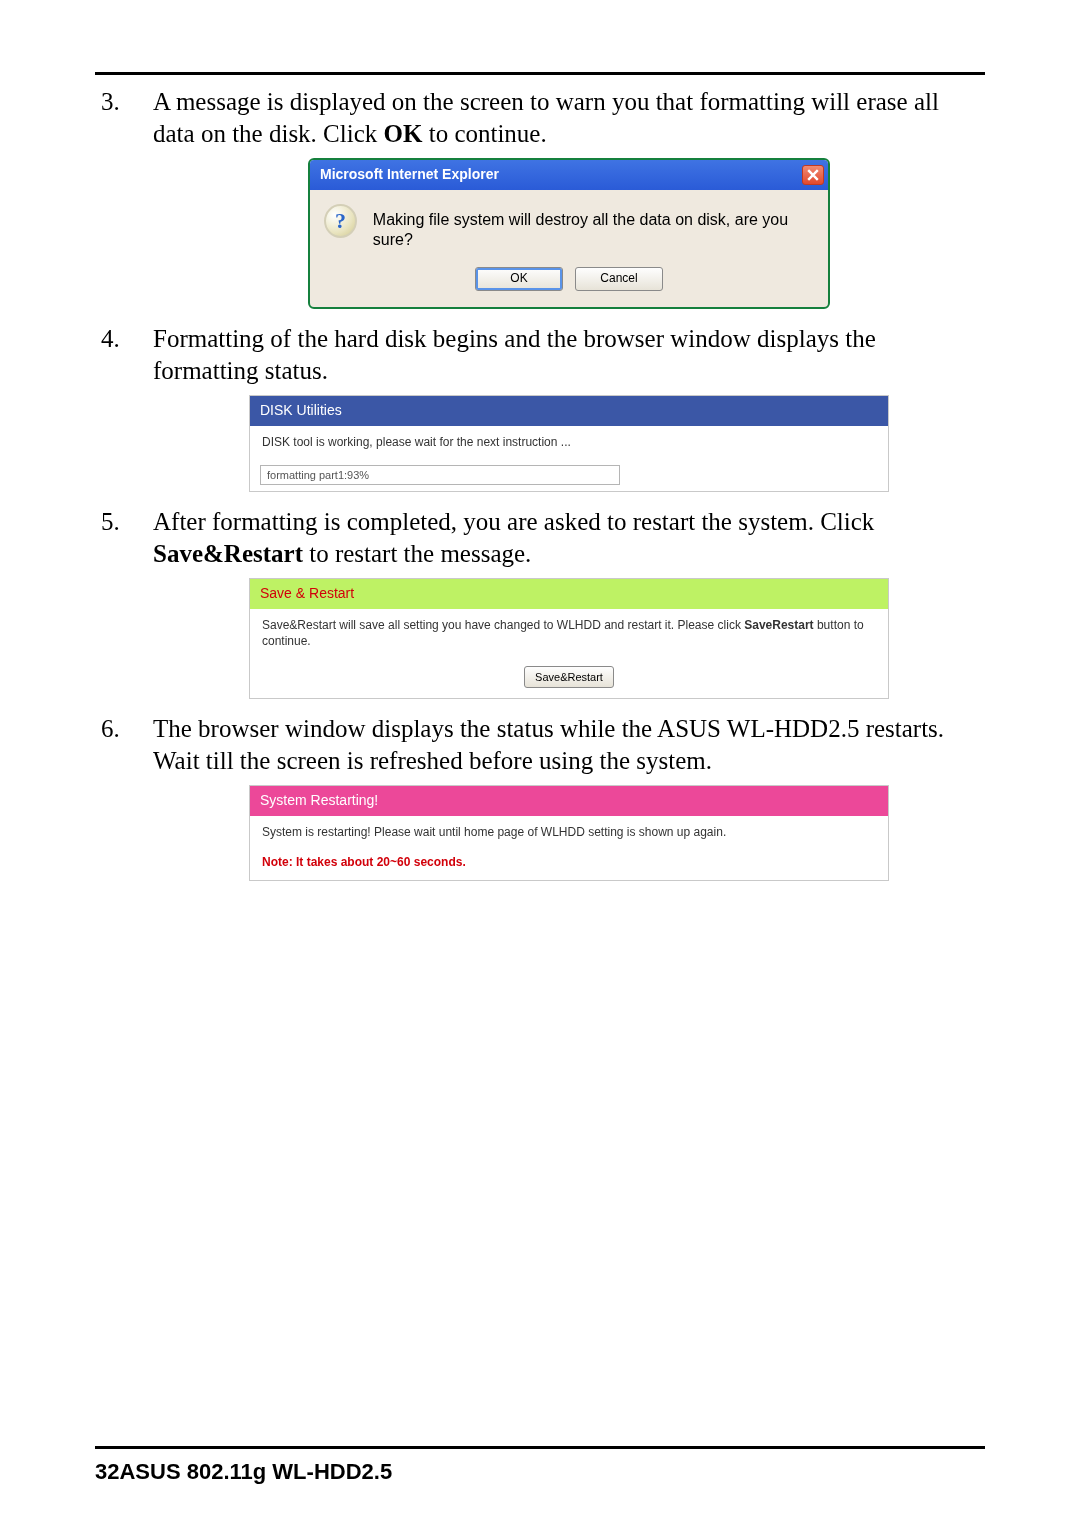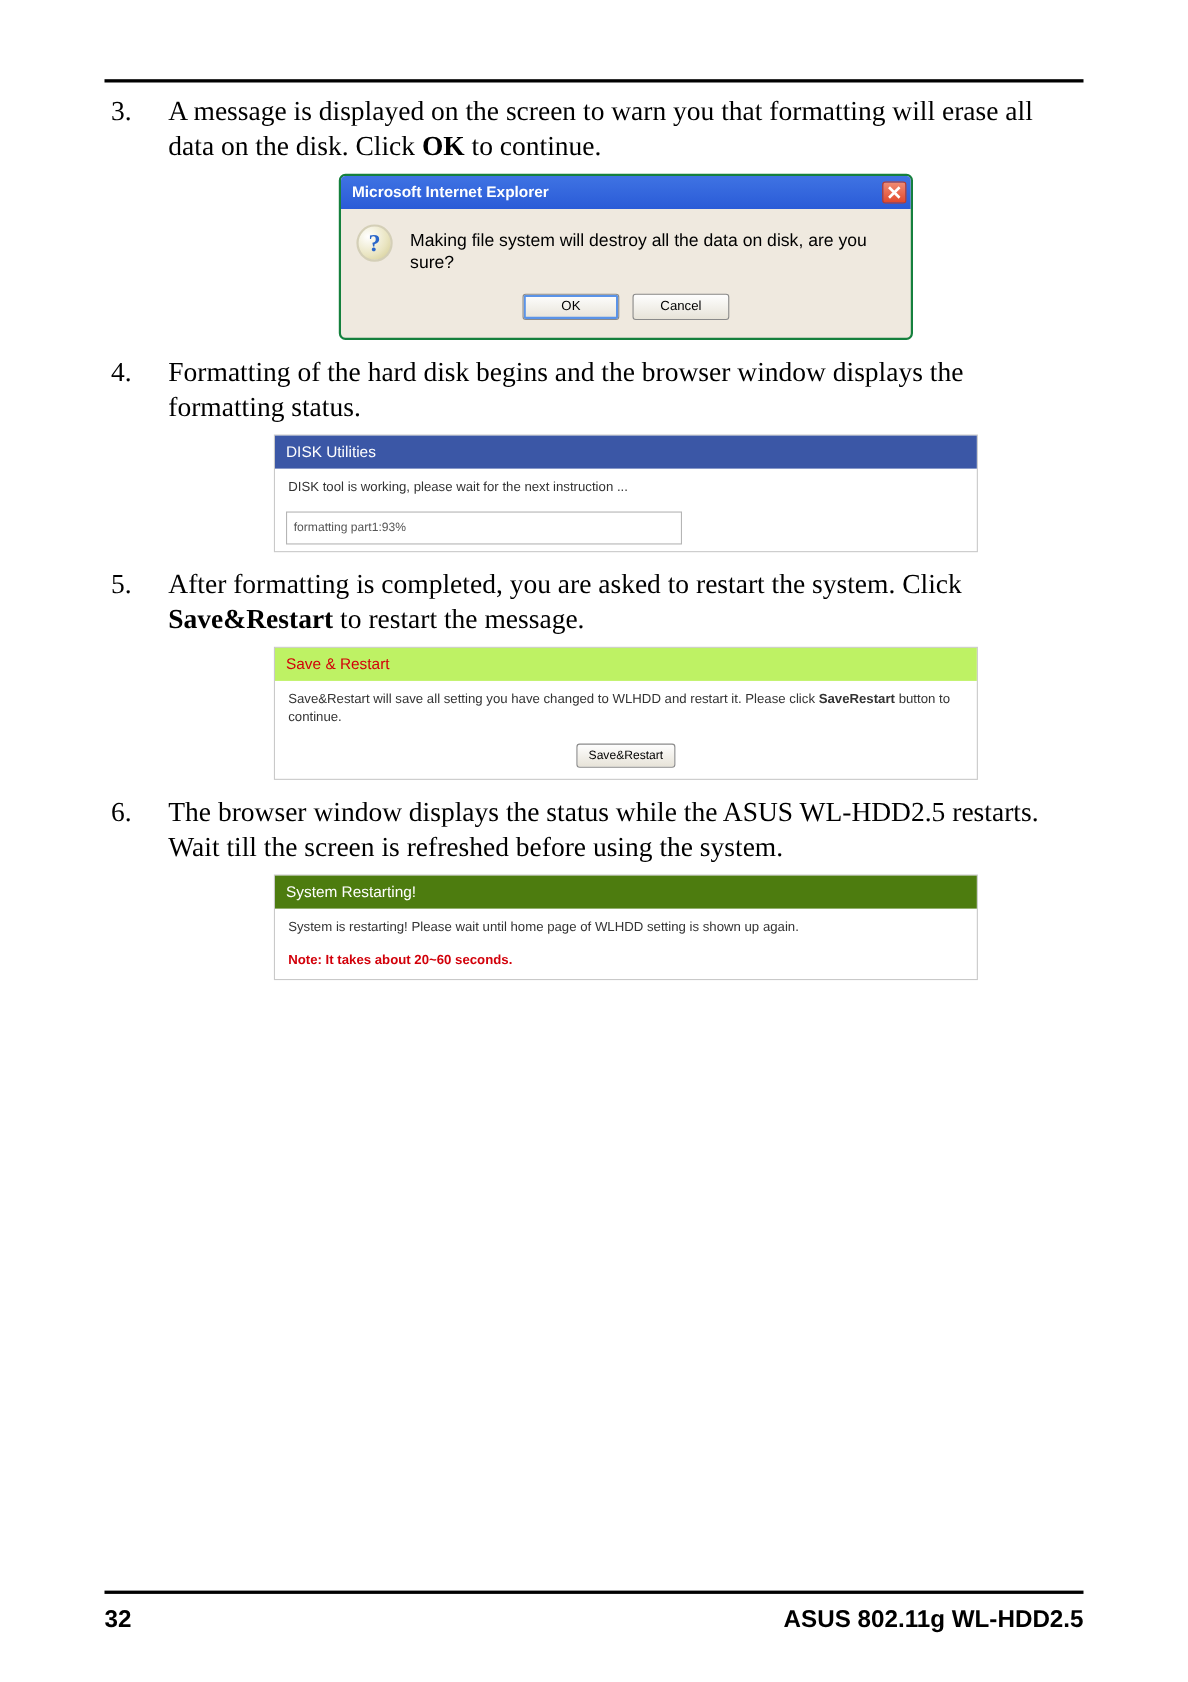--- a/index.html
+++ b/index.html
@@ -16,21 +16,21 @@
     border-top: 3px solid #000;
   }
   .rule-bottom {
     position: absolute;
     bottom: 80px; left: 95px; right: 95px;
     border-top: 3px solid #000;
   }
   .footer {
     position: absolute;
     bottom: 44px; left: 95px; right: 95px;
-    display: flex; justify-content: space-between;
+    display: flex; 
     font-family: Arial, Helvetica, sans-serif;
     font-weight: bold;
     font-size: 22px;
   }
   .content {
     position: absolute;
     top: 86px; left: 95px; right: 95px;
   }
   ol.steps {
     list-style: none;
@@ -118,21 +118,21 @@
     padding-bottom: 10px;
   }
   .panel.tight { padding-bottom: 6px; }
   .panel .hdr {
     padding: 6px 10px;
     font-weight: normal;
     font-size: 14px;
   }
   .panel .hdr.blue-on-blue { background: #3b57a6; color: #fff; }
   .panel .hdr.red-on-yellow { background: #bef264; color: #d2000a; }
-  .panel .hdr.white-on-red { background: #4d7c0f; color: #fff; }
+  .panel .hdr.white-on-red { background: #ec4899; color: #fff; }
   .panel .bodytext {
     padding: 8px 12px;
     font-size: 12px;
     color: #333;
     line-height: 1.4;
   }
   .panel .bodytext .strong { font-weight: bold; }
   .panel .sub {
     padding: 6px 12px 0 12px;
     font-size: 12px;
@@ -143,21 +143,21 @@
     padding: 18px 12px 4px 12px;
     font-size: 12px;
     font-weight: bold;
     color: #3b57a6;
     border-bottom: 1px solid #bfbfbf;
     margin: 0 4px;
   }
   .panel .status-input {
     margin: 6px 10px 0 10px;
     width: 360px;
-    height: 30px;
+    height: 20px;
     border: 1px solid #b5b5b5;
     background: #fff;
     font-family: Verdana, Arial, sans-serif;
     font-size: 11px;
     color: #555;
     padding: 0 6px;
     display: flex; align-items: center;
   }
   .panel .btnrow {
     display: flex; justify-content: center;

